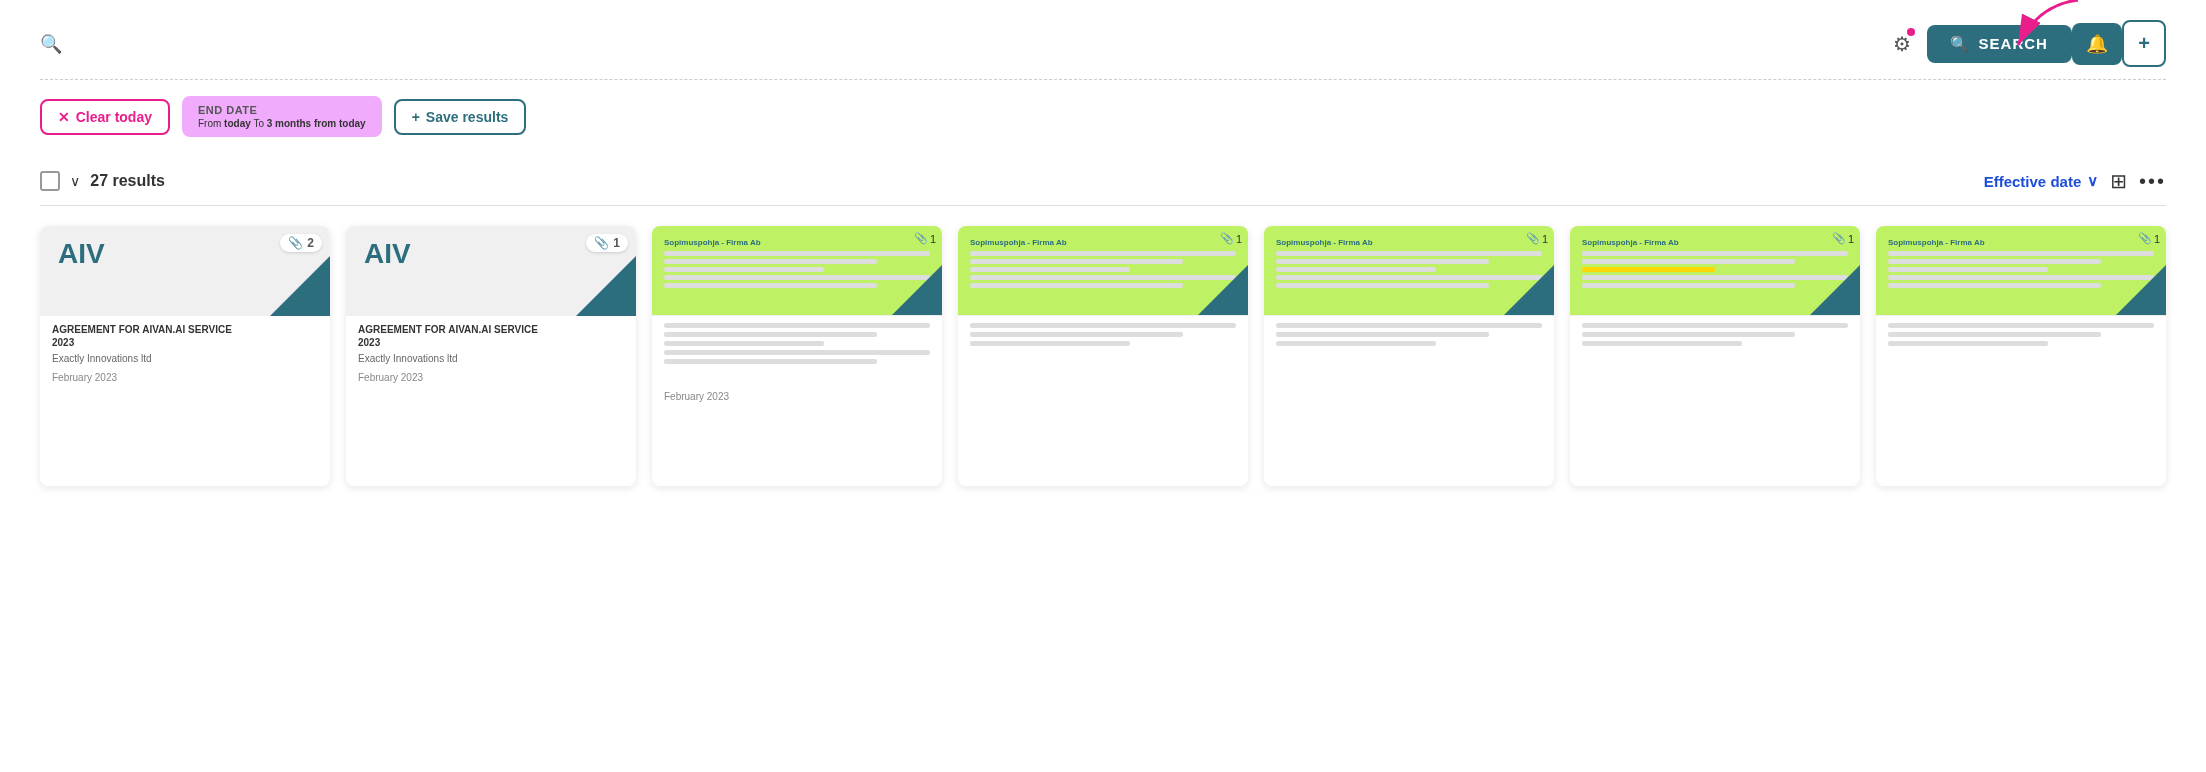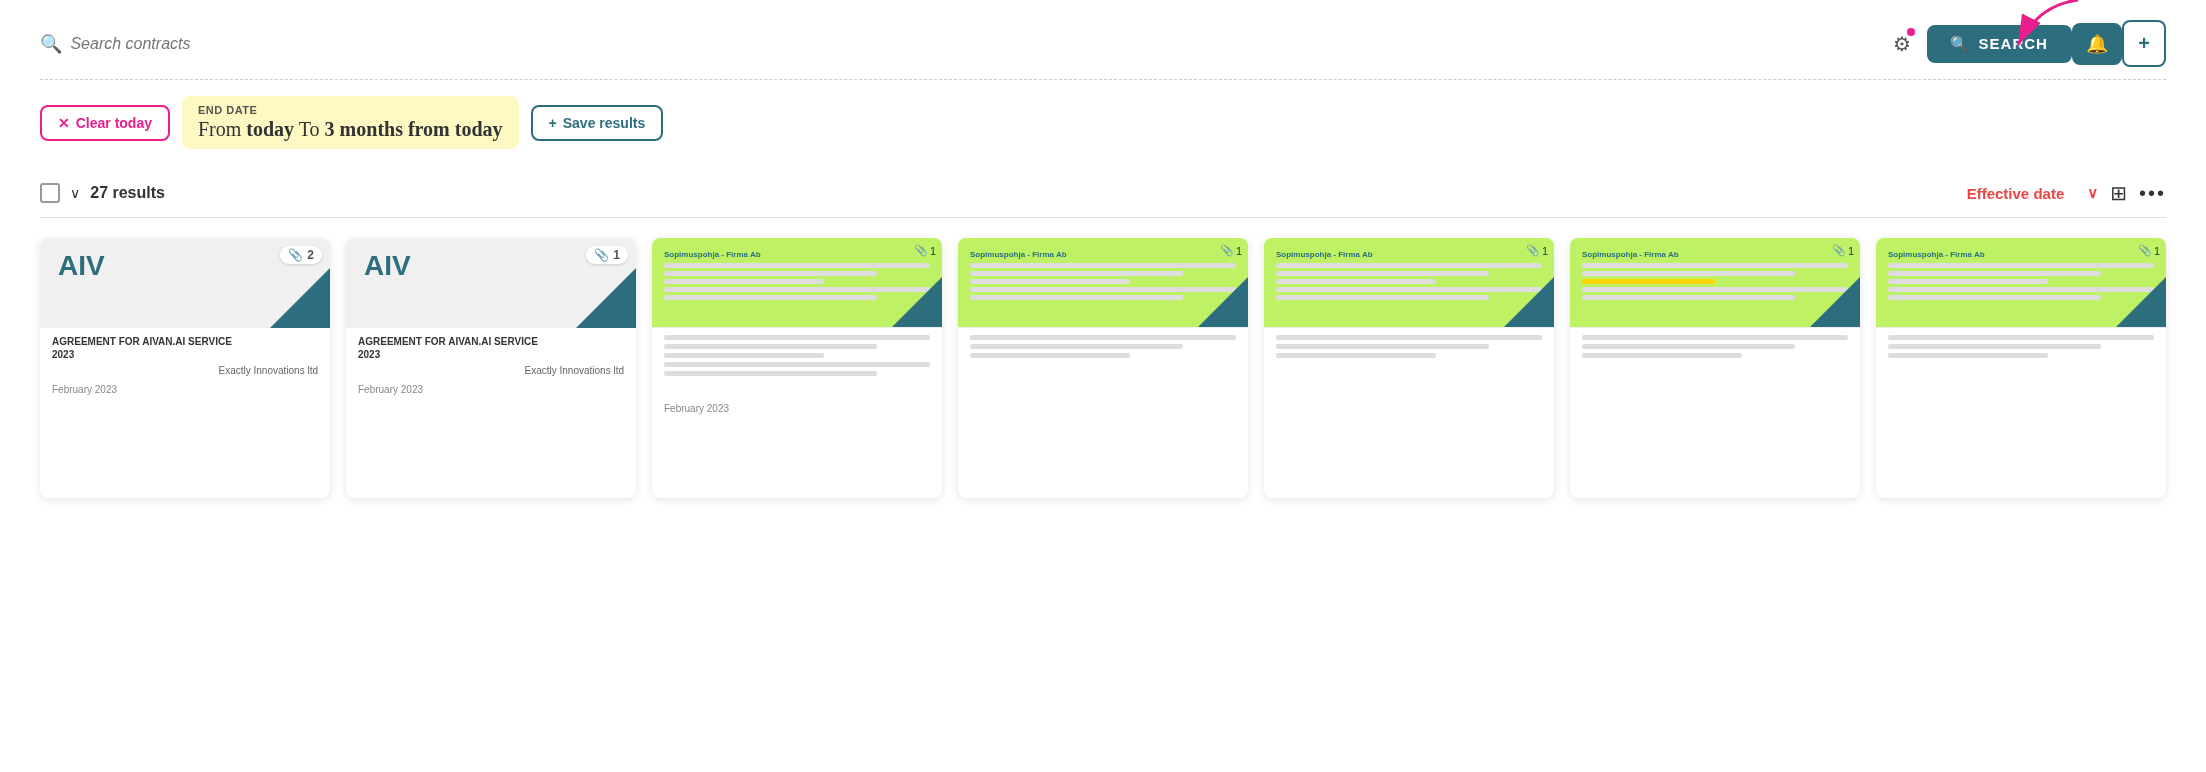--- a/index.html
+++ b/index.html
@@ -125,41 +125,40 @@
       padding: 8px 16px;
       font-size: 14px;
       font-weight: 600;
       cursor: pointer;
       display: flex;
       align-items: center;
       gap: 6px;
     }
 
     .end-date-chip {
-      background: #fef9c3;
+      background: #f0abfc;
       border-radius: 8px;
       padding: 8px 16px;
       font-size: 13px;
       display: flex;
       flex-direction: column;
       gap: 2px;
     }
 
     .end-date-label {
       font-size: 11px;
       font-weight: 700;
       color: #555;
       text-transform: uppercase;
       letter-spacing: 0.5px;
     }
 
     .end-date-value {
-      font-size: 20px;
+      font-size: 10px;
       color: #333;
-      font-family: Liberation Serif, serif;
     }
 
     .end-date-value strong {
       font-weight: 800;
     }
 
     .save-search-btn {
       border: 2px solid #2d6e7e;
       background: #fff;
       color: #2d6e7e;
@@ -216,24 +215,24 @@
 
     .results-right {
       display: flex;
       align-items: center;
       gap: 12px;
     }
 
     .effective-date-sort {
       display: flex;
       align-items: center;
-      gap: 23px;
+      gap: 6px;
       font-size: 15px;
       font-weight: 700;
-      color: #ef4444;
+      color: #1d4ed8;
       cursor: pointer;
     }
 
     .grid-view-btn {
       background: none;
       border: none;
       cursor: pointer;
       font-size: 20px;
       color: #333;
     }
@@ -317,21 +316,20 @@
       font-weight: 700;
       color: #333;
       margin-bottom: 4px;
       line-height: 1.3;
     }
 
     .card-company {
       font-size: 10px;
       color: #666;
       margin-bottom: 8px;
-      text-align: right;
     }
 
     .card-date {
       font-size: 10px;
       color: #888;
       margin-top: 8px;
     }
 
     
     .doc-card-header {
@@ -401,21 +399,20 @@
     }
   </style>
 </head>
 <body>
 
 <div class="page-wrapper">
 
   <div class="search-row">
     <div class="search-input-wrapper">
       <span class="search-icon-main">🔍</span>
-      <input class="search-input" type="text" placeholder="Search contracts" style="">
     </div>
 
     <button class="filter-icon-btn">
       <span>⚙</span>
       <span class="filter-dot"></span>
     </button>
 
     <div class="btn-group-right">
       <button class="search-btn">
         <span>🔍</span>

